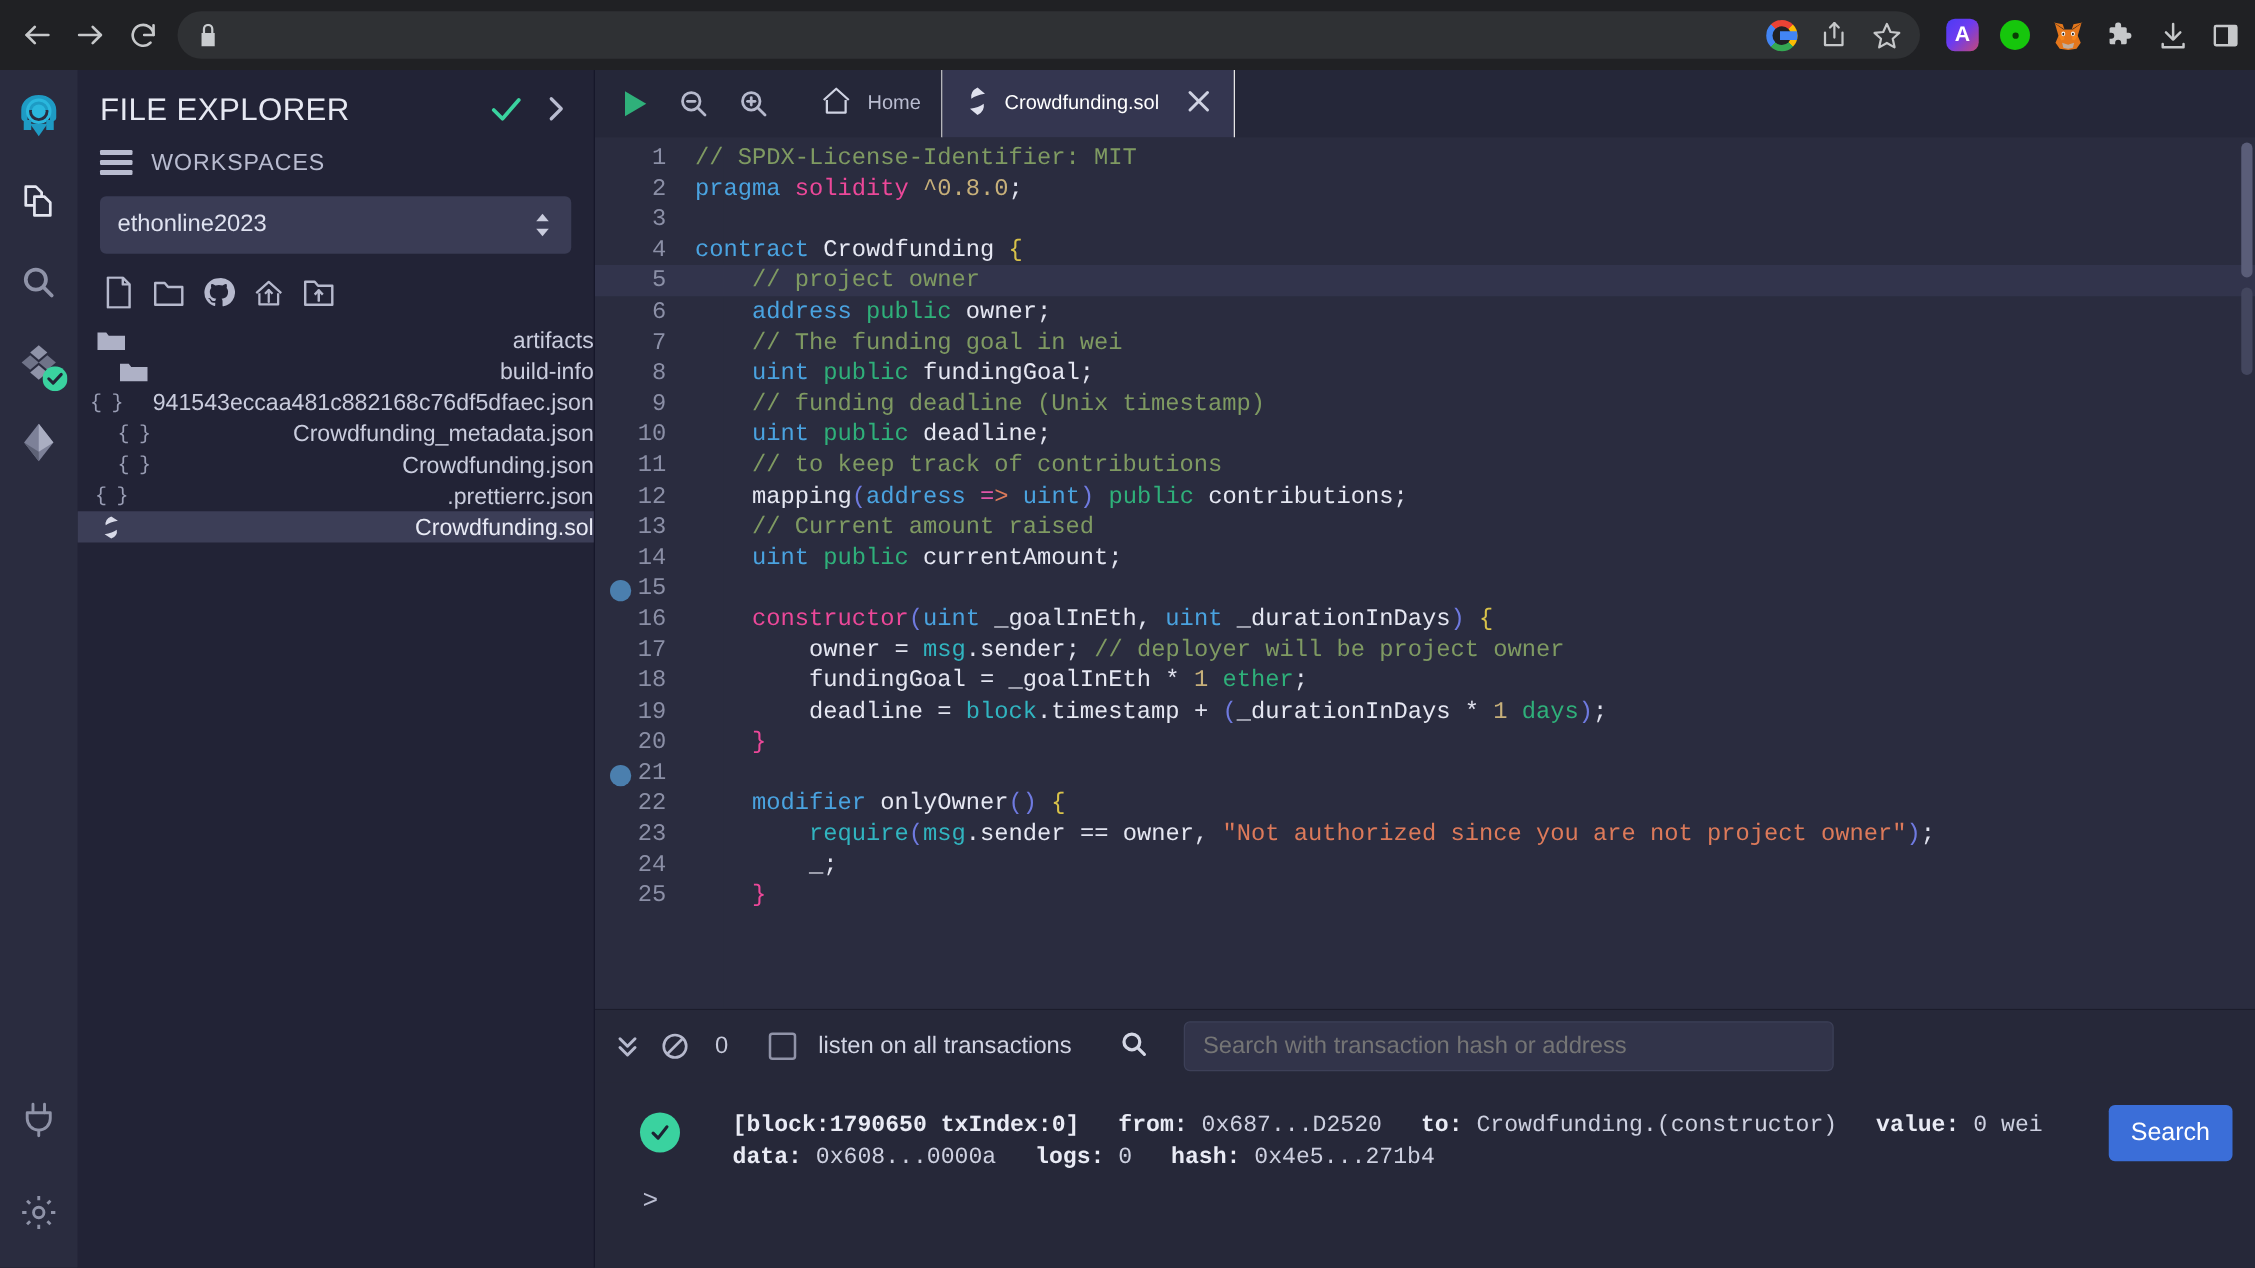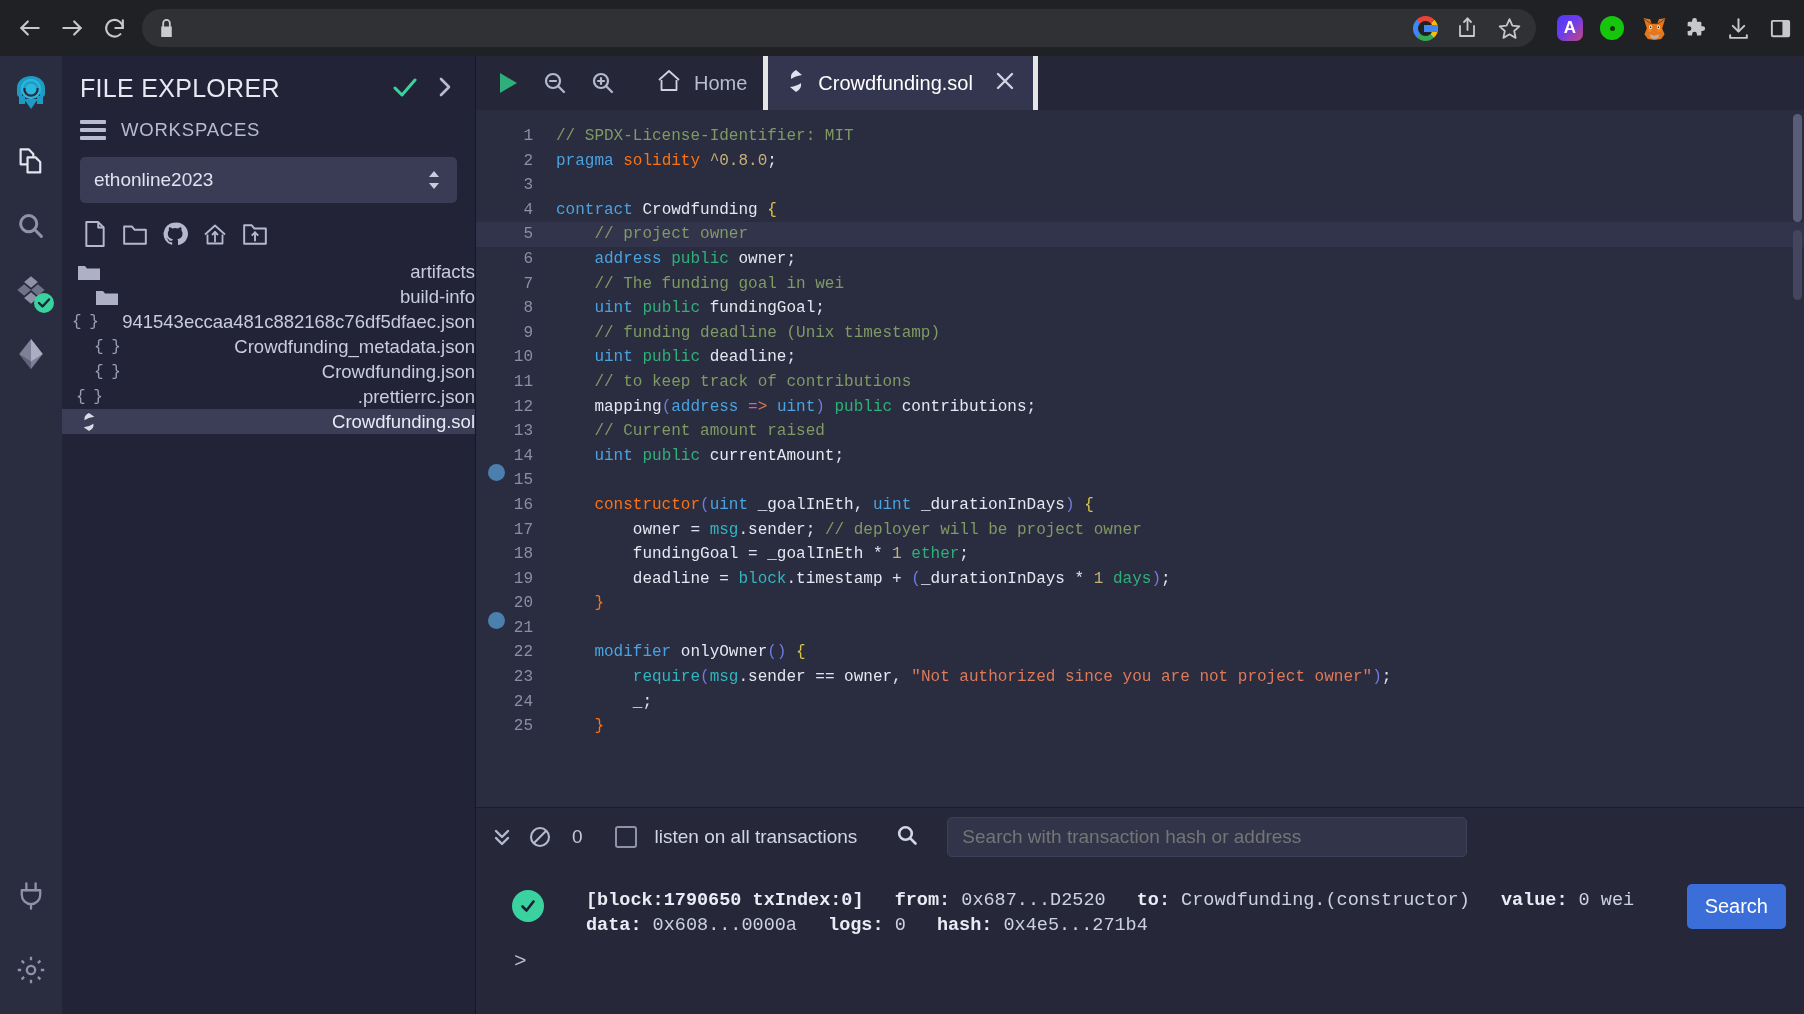--- a/index.html
+++ b/index.html
@@ -123,45 +123,45 @@
 
   
   #editor-col { flex:1 1 auto; display:flex; flex-direction:column; min-width:0; background:#2a2c3f;}
 
   #tabbar { height: 54px; background:#252739; display:flex; align-items:stretch; flex:none; }
   #tab-tools { display:flex; align-items:center; gap:22px; padding: 0 22px 0 18px; }
   .tb-ico { color:#b6b9cd; display:flex; align-items:center; justify-content:center; width:26px; height:26px;}
   .editor-tab {
     display:flex; align-items:center; gap:12px;
     padding: 0 16px 0 18px;
-    font-size: 20px; color:#b9bcd0;
-    border-right: 5px solid #e5e5e5;
+    font-size: 16px; color:#b9bcd0;
+    border-right: 1px solid #e5e5e5;
   }
   .editor-tab.active { background:#343650; color:#ffffff; }
   .tab-close { margin-left: 8px; font-size: 25px; color:#cfd2e2; line-height:1; }
 
   #code-area { flex:1 1 auto; position:relative; background:#2a2c3f; overflow:hidden; }
   #gutter-strip { position:absolute; left:0; top:0; bottom:0; width:103px; background:#2a2c3f;}
   pre#code {
-    position:absolute; left:0; top:14px; right:0;
+    position:absolute; left:0; top:4px; right:0;
     margin:0;
     font-family:"Liberation Mono", monospace;
-    font-size: 16px; line-height: 24.6px;
+    font-size: 19px; line-height: 24.6px;
     color:#e5e7f2;
     white-space: pre;
   }
   .ln { display:inline-block; width:80px; text-align:right; color:#8b8fa6; padding-right:23px;
         font-family:"Liberation Mono",monospace; }
   .line { display:block; padding-left:0; }
   .line.hl { background:#32344c; }
   .cm { color:#7f9a62; }
   .kw { color:#4aa3e0; }
   .str { color:#dd7a5a; }
   .num { color:#c7b07a; }
-  .fn  { color:#f97316; }
+  .fn  { color:#ec4899; }
   .gn  { color:#2fb07a; }
   .tl  { color:#31b5c0; }
   .op  { color:#e0e2ee; }
   .pk  { color:#e255a8; }
   .yl  { color:#d8c24a; }
   .pu  { color:#6f7ae0; }
   .wt  { color:#e5e7f2; }
   .bp  { position:absolute; left:12px; width:17px; height:17px; border-radius:50%; background:#4b7fae;}
 
   

